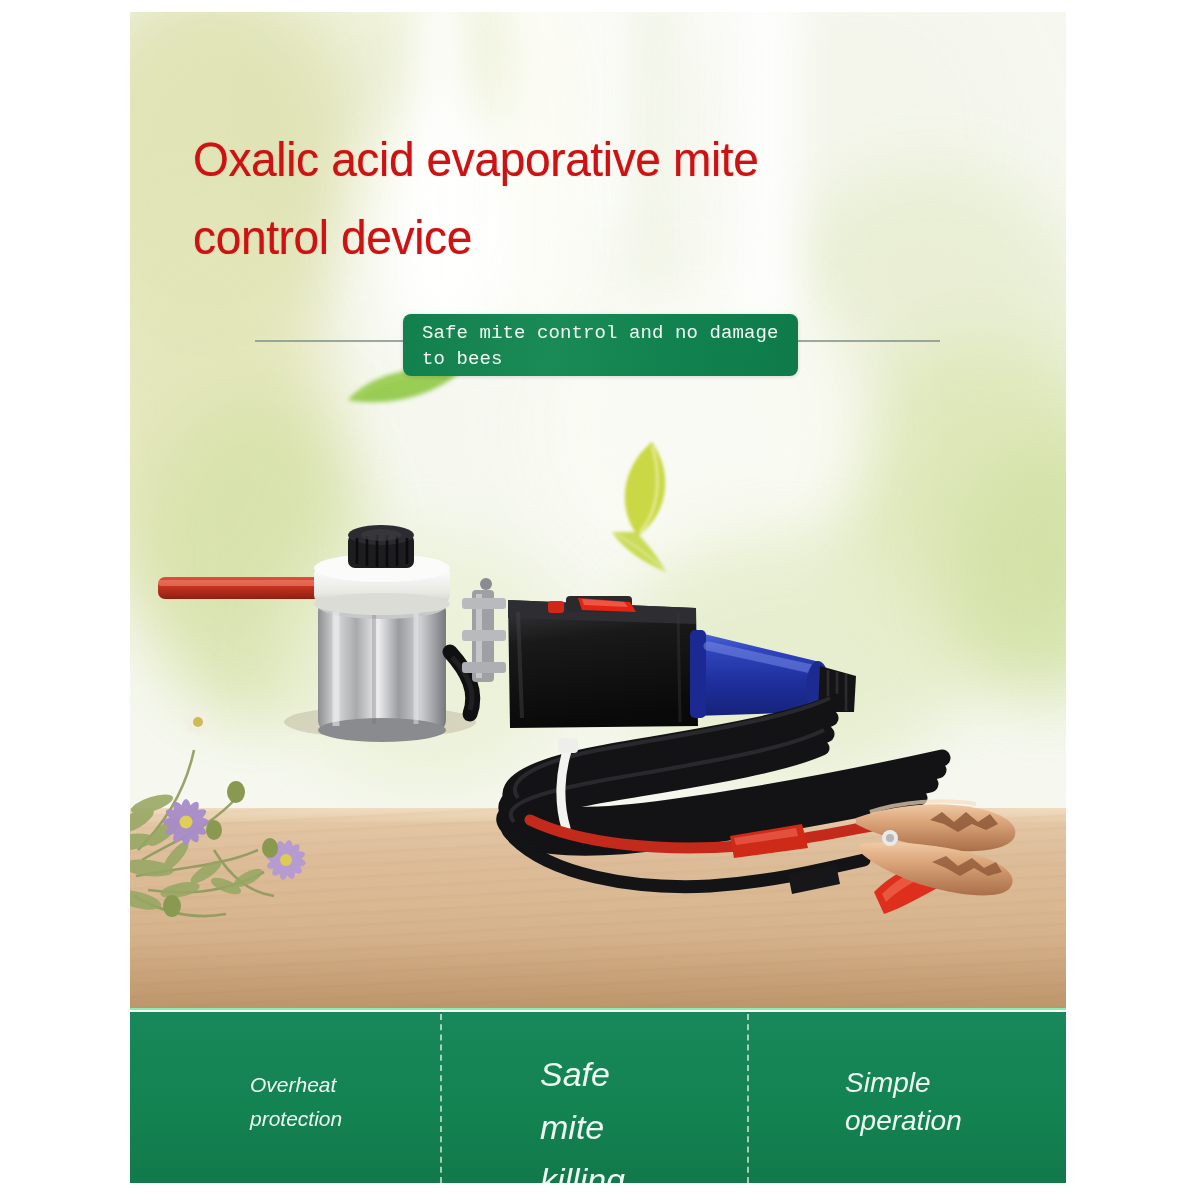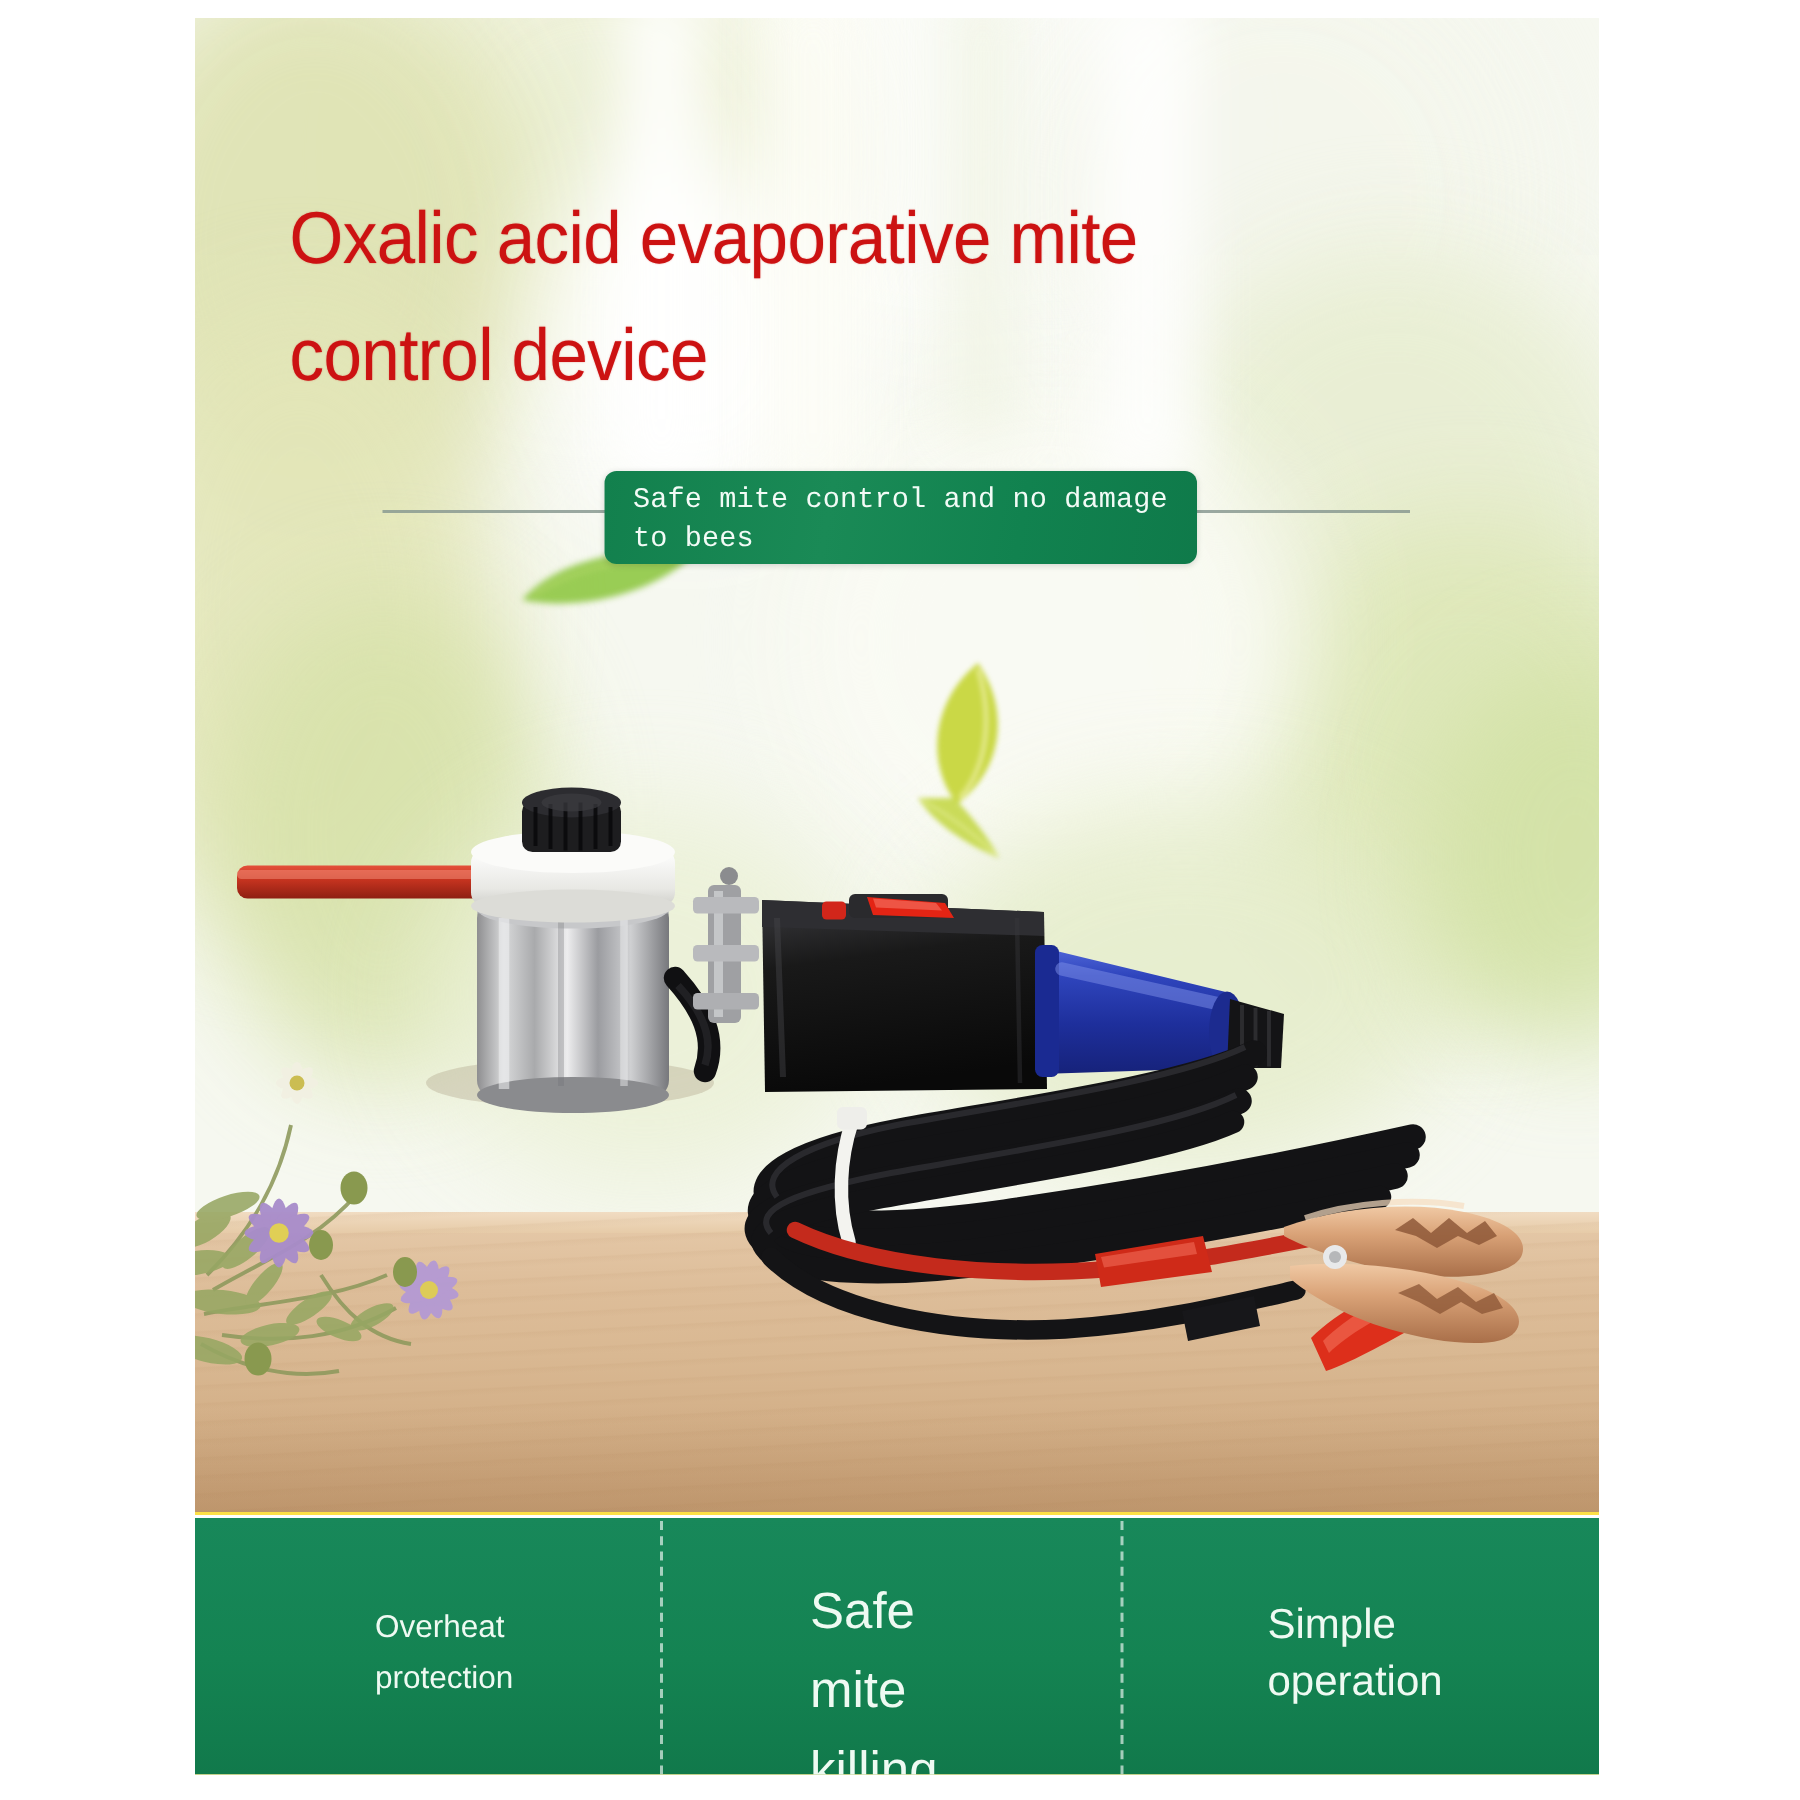--- a/index.html
+++ b/index.html
@@ -10,21 +10,21 @@
     font-family: "Liberation Sans", "DejaVu Sans", sans-serif;
     overflow: hidden;
   }
 
   
   #poster {
     position: absolute;
     left: 130px; top: 12px;
     width: 936px; height: 1171px;
     overflow: hidden;
-    background: #fde047;
+    background: #86efac;
   }
 
   
   #hero {
     position: absolute;
     left: 0; top: 0;
     width: 936px; height: 996px;
     overflow: hidden;
     background: #f6f8f0;
   }
@@ -145,20 +145,21 @@
     white-space: pre-line;
   }
 
   
   #featurebar {
     position: absolute;
     left: 0; top: 998px;
     width: 968px; height: 173px;
     background: linear-gradient(180deg, #18885a 0%, #148352 55%, #11794b 100%);
     border-top: 2px solid #ffffff;
+    font-style: italic;
   }
   .fdivider {
     position: absolute; top: 2px; width: 0;
     height: 169px;
     border-left: 2px dashed rgba(255,255,255,.62);
   }
   #fdiv-1 { left: 310px; }
   #fdiv-2 { left: 617px; }
 
   .fcol { position: absolute; color: #eefaf2; white-space: pre-line;

